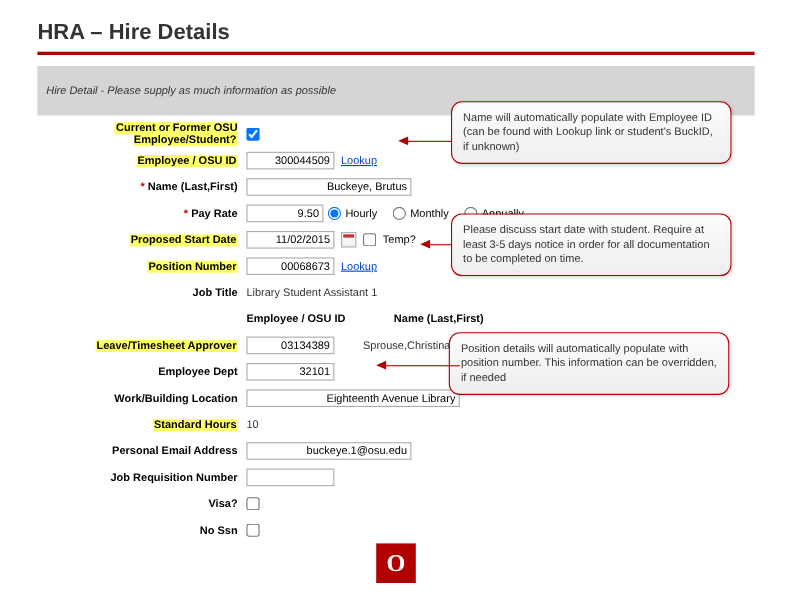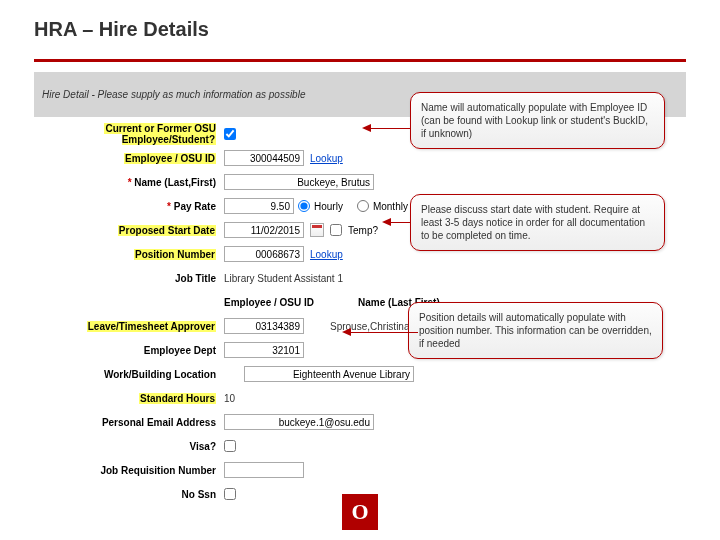--- a/index.html
+++ b/index.html
@@ -1,18 +1,18 @@
 <!DOCTYPE html>
 <html><head>
 <meta charset="utf-8">
 <style>
   * { box-sizing: border-box; margin: 0; padding: 0; }
   body { font-family: Arial, sans-serif; width: 720px; height: 540px; background: #fff; position: relative; overflow: hidden; font-size: 10px; color: #000; }
   .slide { padding: 18px 34px 0 34px; position: relative; }
-  .title { font-size: 20px; font-weight: bold; color: #333; border-bottom: 3px solid #b00000; padding-bottom: 18px; margin-bottom: 10px; }
+  .title { font-size: 20px; font-weight: bold; color: #333; border-bottom: 3px solid #b00000; padding-bottom: 6px; margin-bottom: 10px; }
   .section-bar { background: #d5d5d5; padding: 17px 8px; font-size: 10px; font-style: italic; color: #333; }
   .form { margin-top: 6px; }
   .row { display: flex; align-items: center; min-height: 22px; margin-bottom: 2px; }
   .label-col { width: 190px; text-align: right; padding-right: 8px; font-size: 10px; font-weight: bold; }
   .label-col .hl { background: #ffff66; padding: 0 1px; }
   .req { color: #c00; font-weight: bold; }
   .field-col { display: flex; align-items: center; gap: 6px; font-size: 10px; }
   input[type="text"], input[type="email"] { height: 16px; font-size: 10px; padding: 1px 3px; border: 1px solid #aaa; background: #fff; text-align: right; }
   input[type="checkbox"], input[type="radio"] { width: 12px; height: 12px; }
   .lookup { color: #0044cc; text-decoration: underline; cursor: pointer; font-size: 10px; }
@@ -118,49 +118,49 @@
     <div class="row">
       <div class="label-col"><span>Employee Dept</span></div>
       <div class="field-col">
           <input type="text" style="width: 80px;" value="32101">
         </div>
     </div>
 
     <div class="row">
       <div class="label-col"><span>Work/Building Location</span></div>
       <div class="field-col">
-          <input type="text" style="width: 170px; margin-left: 20px;" value="Eighteenth Avenue Library">
+          <input type="text" style="width: 194px;" value="Eighteenth Avenue Library">
         </div>
     </div>
 
     <div class="row">
       <div class="label-col"><span class="hl">Standard Hours</span></div>
       <div class="field-col">
           <span class="plain">10</span>
         </div>
     </div>
 
     <div class="row">
       <div class="label-col"><span>Personal Email Address</span></div>
       <div class="field-col">
           <input type="text" style="width: 150px;" value="buckeye.1@osu.edu">
         </div>
     </div>
 
     <div class="row">
-      <div class="label-col"><span>Visa?</span></div>
+      <div class="label-col"><span>Job Requisition Number</span></div>
       <div class="field-col">
-          <input type="checkbox" style="">
+          <input type="text" style="width: 80px;" value="">
         </div>
     </div>
 
     <div class="row">
-      <div class="label-col"><span>Job Requisition Number</span></div>
+      <div class="label-col"><span>Visa?</span></div>
       <div class="field-col">
-          <input type="text" style="width: 80px;" value="">
+          <input type="checkbox" style="">
         </div>
     </div>
 
     <div class="row">
       <div class="label-col"><span>No Ssn</span></div>
       <div class="field-col">
           <input type="checkbox" style="">
         </div>
     </div>
 

